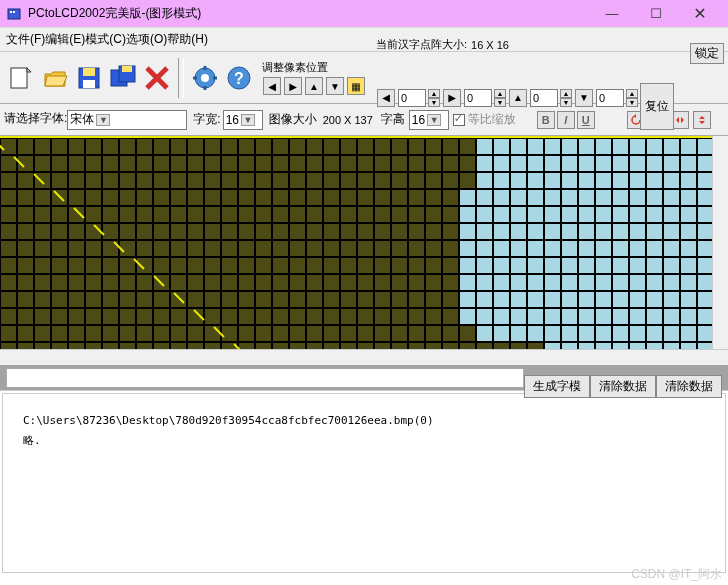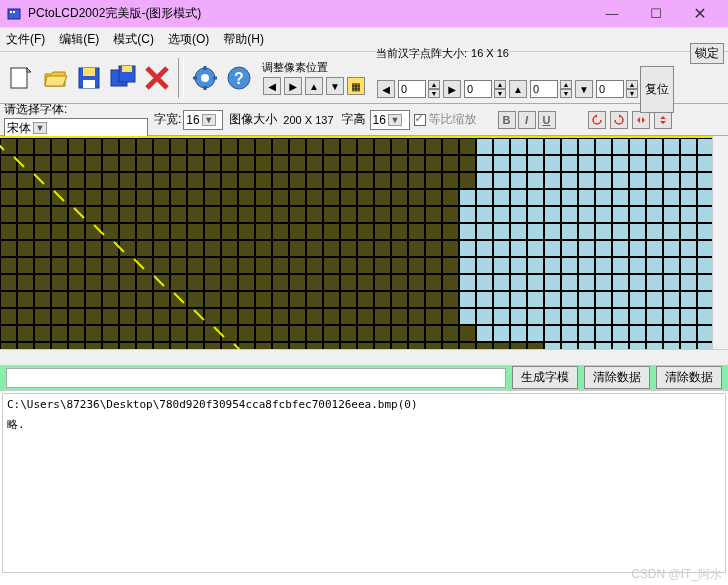--- a/index.html
+++ b/index.html
@@ -3,21 +3,21 @@
 <meta charset="utf-8">
 <style>
 * { box-sizing: border-box; margin: 0; padding: 0; }
 body { font-family: "Microsoft YaHei", SimSun, sans-serif; font-size: 12px; background: #fff; width: 728px; height: 585px; overflow: hidden; position: relative; }
 .titlebar { height: 28px; background: #f0abfc; display: flex; align-items: center; padding: 0 6px; border-bottom: 1px solid #ddd; }
 .titlebar .icon-app { width: 16px; height: 16px; margin-right: 6px; }
 .titlebar .title { flex: 1; font-size: 12px; }
 .winbtns { display: flex; }
 .winbtn { width: 44px; height: 26px; display: flex; align-items: center; justify-content: center; font-size: 13px; color: #333; }
 .winbtn.close { font-size: 16px; }
-.menubar { height: 24px; display: flex; align-items: center; padding: 0 6px; gap: 14px; background: #f0f0f0; border-bottom: 1px solid #ccc; }
+.menubar { height: 24px; display: flex; align-items: center; padding: 0 6px; background: #f0f0f0; border-bottom: 1px solid #ccc; }
 .menuitem { font-size: 12px; color: #000; cursor: default; }
 .toolbar { height: 52px; background: #f0f0f0; display: flex; align-items: center; padding: 2px 4px; border-bottom: 1px solid #aaa; position: relative; }
 .tbicon { width: 32px; height: 32px; margin: 0 1px; display: flex; align-items: center; justify-content: center; }
 .vsep { width: 6px; height: 40px; border-left: 1px solid #999; border-right: 1px solid #fff; margin: 0 4px; }
 .panel { position: relative; }
 .panel .gtitle { font-size: 11px; color: #000; }
 .row2 { height: 32px; background: #f0f0f0; display: flex; align-items: center; padding: 0 4px; border-bottom: 1px solid #aaa; }
 .label { font-size: 12px; white-space: nowrap; }
 .dropdown { height: 20px; border: 1px solid #7a7a7a; background: #fff; display: inline-flex; align-items: center; padding: 0 2px; font-size: 12px; }
 .dropdown .arrow { width: 14px; text-align: center; font-size: 9px; color: #555; background: #e5e5e5; margin-left: 2px; border: 1px solid #999; }
@@ -25,23 +25,23 @@
 .spinbtns span { border: 1px solid #888; text-align: center; background: #e5e5e5; }
 .canvaswrap { height: 229px; position: relative; overflow: hidden; background: #000; }
 .yellowline { position: absolute; background: #e8e800; height: 2px; }
 .gridholder { position: absolute; left: 0; top: 2px; display: flex; flex-direction: column; }
 .pxrow { display: flex; }
 .px { width: 17px; height: 17px; flex-shrink: 0; }
 .dk { background: #4d4b15; border: 1px solid #000; }
 .lt { background: #a9d7e3; border: 1px solid #000; }
 .scrollh { position: absolute; bottom: 0; left: 0; right: 0; height: 16px; background: #f0f0f0; border-top: 1px solid #ccc; }
 .scrollv { position: absolute; top: 0; right: 0; bottom: 16px; width: 16px; background: #f0f0f0; border-left: 1px solid #ccc; }
-.btngenrow { height: 26px; background: #86efac; display: flex; justify-content: flex-end; align-items: center; padding: 0 6px; gap: 6px; border-bottom: 1px solid #ccc; }
-.btn { border: 1px solid #888; background: #e8e8e8; padding: 2px 8px; font-size: 12px; }
-.output { height: 180px; background: #fff; border: 1px solid #ccc; margin: 2px; padding: 4px; font-family: SimSun, monospace; font-size: 11px; overflow: auto; }
+.btngenrow { height: 26px; background: #a3a3a3; display: flex; justify-content: flex-end; align-items: center; padding: 0 6px; gap: 0; border-bottom: 1px solid #ccc; }
+.btn { border: 1px solid #888; background: #e8e8e8; padding: 2px 8px; font-size: 12px; margin-top: 17px; }
+.output { height: 180px; background: #fff; border: 1px solid #ccc; margin: 2px; padding: 20px; font-family: SimSun, monospace; font-size: 11px; overflow: auto; }
 .watermark { position: absolute; right: 6px; bottom: 2px; color: #ccc; font-size: 12px; }
 .smallbtn { width: 18px; height: 18px; border: 1px solid #888; background: #e5e5e5; display: inline-flex; align-items: center; justify-content: center; font-size: 10px; margin: 0 1px; }
 .numbox { width: 28px; height: 18px; border: 1px solid #7a7a7a; background: #fff; text-align: right; padding: 0 2px; font-size: 11px; display: inline-flex; align-items: center; }
 .chk { width: 12px; height: 12px; border: 1px solid #666; background: #fff; display: inline-block; vertical-align: middle; margin-right: 3px; position: relative; }
 .chk.on::after { content: "✓"; position: absolute; top: -3px; left: 0; font-size: 11px; color: #666; }
 .fsbtn { width: 18px; height: 18px; border: 1px solid #888; background: #e5e5e5; display: inline-flex; align-items: center; justify-content: center; font-size: 11px; font-weight: bold; margin: 0 1px; color: #666; }
 </style>
 </head>
 <body>
 
@@ -155,23 +155,23 @@
       <div class="spinbtns">
           <span>▲</span>
           <span>▼</span>
         </div>
       <span class="btn" style="padding:14px 4px">复位</span>
     </div>
   </div>
 </div>
 
 <div class="row2">
-  <div style="display:flex;flex-direction:column;margin-right:4px">
+  <div style="display:flex;flex-direction:row;margin-right:4px">
     <span class="label">请选择字体:</span>
-    <span class="dropdown" style="width:144px">
+    <span class="dropdown" style="width:120px">
         <span>宋体</span>
         <span class="arrow">▼</span>
       </span>
   </div>
   <span class="label" style="margin:8px 2px">字宽:</span>
   <span class="dropdown" style="width:40px">
       <span>16</span>
       <span class="arrow">▼</span>
     </span>
   <div style="display:flex;flex-direction:column;margin:17px 6px;align-items:flex-start">

